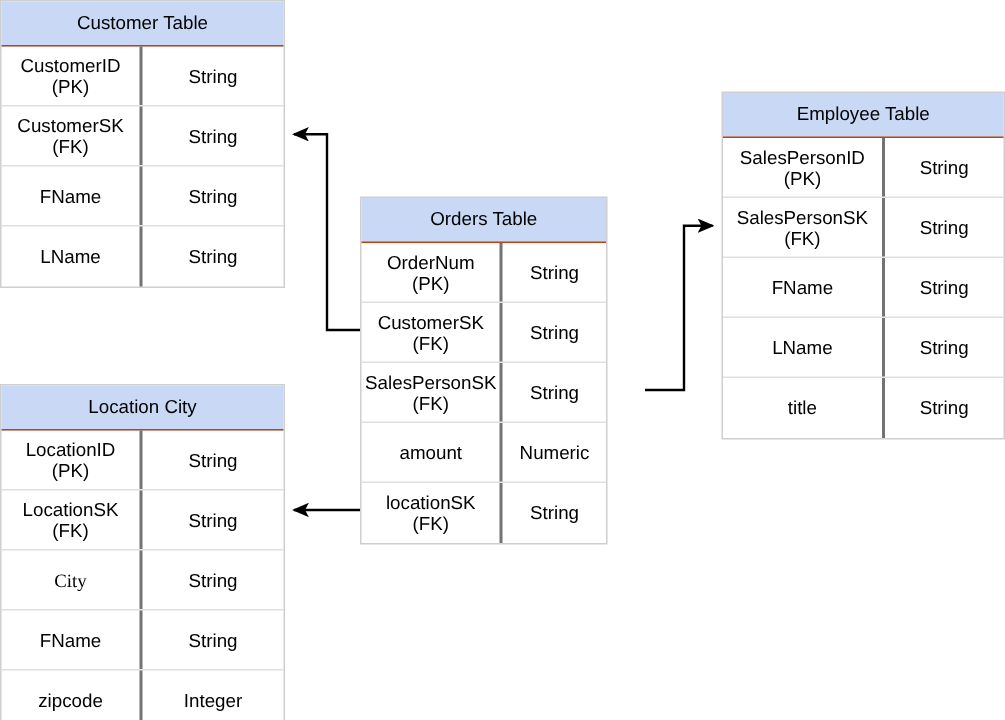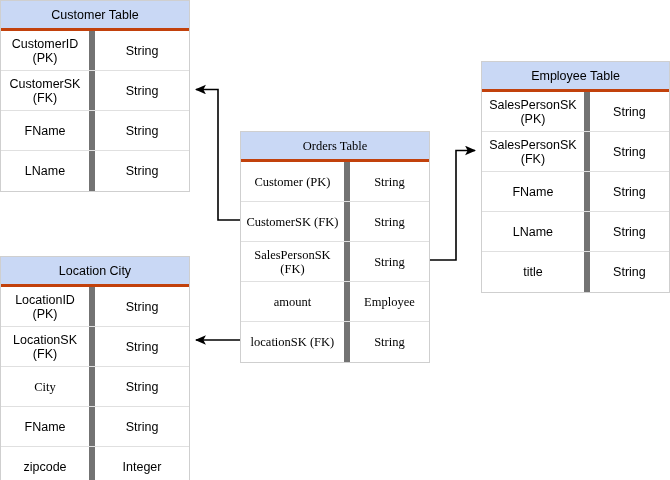--- a/index.html
+++ b/index.html
@@ -27,21 +27,21 @@
     background: #ffffff;
     border: 1px solid #cfcfcf;
     border-collapse: collapse;
   }
   .entity-header {
     box-sizing: border-box;
     height: 30px;
     line-height: 29px;
     text-align: center;
     background: #c9d8f5;
-    border-bottom: 3px solid #c2410c;
+    border-bottom: 1px solid #c2410c;
     font-size: 12.5px;
     color: #000000;
     white-space: nowrap;
     overflow: hidden;
   }
   .entity-row {
     box-sizing: border-box;
     display: flex;
     height: 40px;
     border-bottom: 1px solid #e0e0e0;
@@ -55,21 +55,21 @@
     align-items: center;
     justify-content: center;
     text-align: center;
     font-size: 12.5px;
     color: #000000;
     line-height: 14px;
     padding: 0 3px;
     overflow: hidden;
   }
   .cell-name {
-    border-right: 6px solid #737373;
+    border-right: 2px solid #737373;
   }
 
   
   .connector {
     position: absolute;
     left: 0;
     top: 0;
     width: 670px;
     height: 480px;
     pointer-events: none;
@@ -106,47 +106,47 @@
         </div>
         <div class="entity-row">
           <div class="cell cell-name" style="width: 95px;">FName</div>
           <div class="cell cell-type" style="width: 95px;">String</div>
         </div>
         <div class="entity-row last">
           <div class="cell cell-name" style="width: 95px;">LName</div>
           <div class="cell cell-type" style="width: 95px;">String</div>
         </div>
       </div>
-      <div class="entity" style="left: 240px; top: 131px; width: 190px; font-family: Liberation Serif, serif;">
+      <div class="entity" style="left: 240px; top: 131px; width: 165px;">
         <div class="entity-header">Orders Table</div>
         <div class="entity-row">
-          <div class="cell cell-name" style="width: 110px;">Customer (PK)</div>
+          <div class="cell cell-name" style="width: 110px;">OrderNum (PK)</div>
           <div class="cell cell-type" style="width: 80px;">String</div>
         </div>
         <div class="entity-row">
           <div class="cell cell-name" style="width: 110px;">CustomerSK (FK)</div>
           <div class="cell cell-type" style="width: 80px;">String</div>
         </div>
         <div class="entity-row">
           <div class="cell cell-name" style="width: 110px;">SalesPersonSK (FK)</div>
           <div class="cell cell-type" style="width: 80px;">String</div>
         </div>
         <div class="entity-row">
           <div class="cell cell-name" style="width: 110px; text-align: right;">amount</div>
-          <div class="cell cell-type" style="width: 80px;">Employee</div>
+          <div class="cell cell-type" style="width: 80px;">Numeric</div>
         </div>
         <div class="entity-row last">
           <div class="cell cell-name" style="width: 110px;">locationSK (FK)</div>
           <div class="cell cell-type" style="width: 80px;">String</div>
         </div>
       </div>
       <div class="entity" style="left: 481px; top: 61px; width: 189px;">
         <div class="entity-header">Employee Table</div>
         <div class="entity-row">
-          <div class="cell cell-name" style="width: 109px;">SalesPersonSK (PK)</div>
+          <div class="cell cell-name" style="width: 109px;">SalesPersonID (PK)</div>
           <div class="cell cell-type" style="width: 80px;">String</div>
         </div>
         <div class="entity-row">
           <div class="cell cell-name" style="width: 109px;">SalesPersonSK (FK)</div>
           <div class="cell cell-type" style="width: 80px;">String</div>
         </div>
         <div class="entity-row">
           <div class="cell cell-name" style="width: 109px;">FName</div>
           <div class="cell cell-type" style="width: 80px;">String</div>
         </div>

